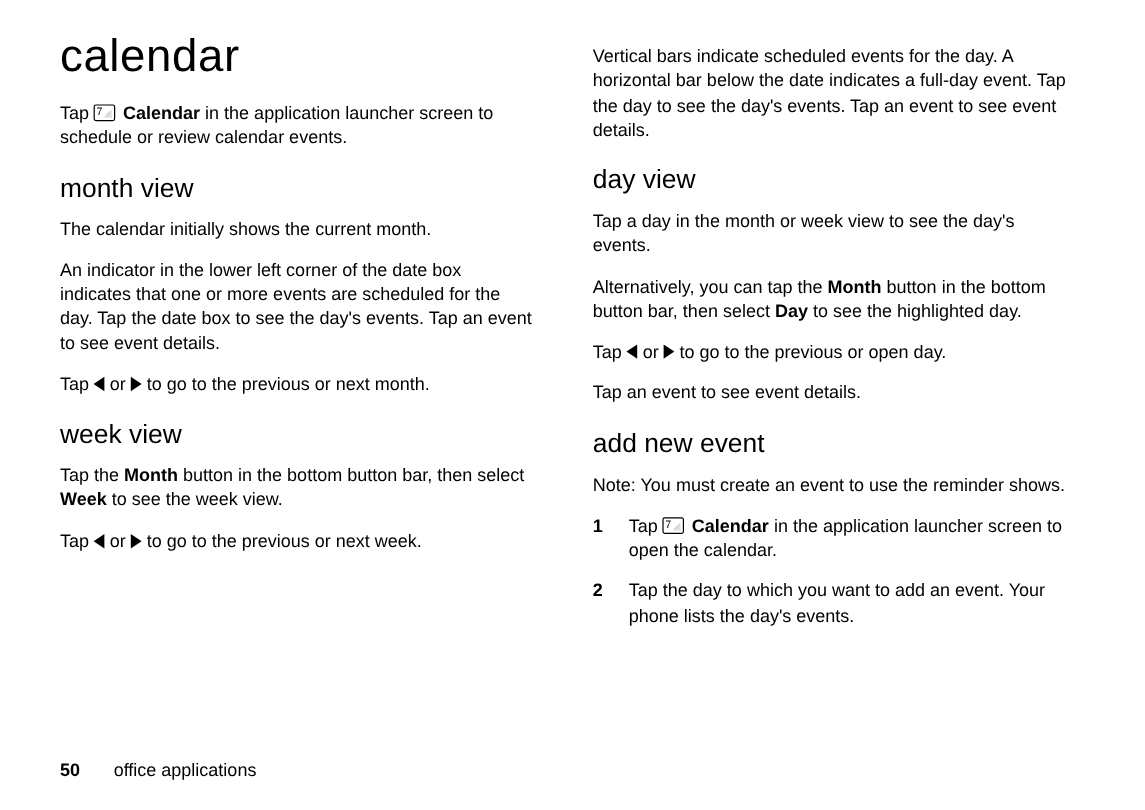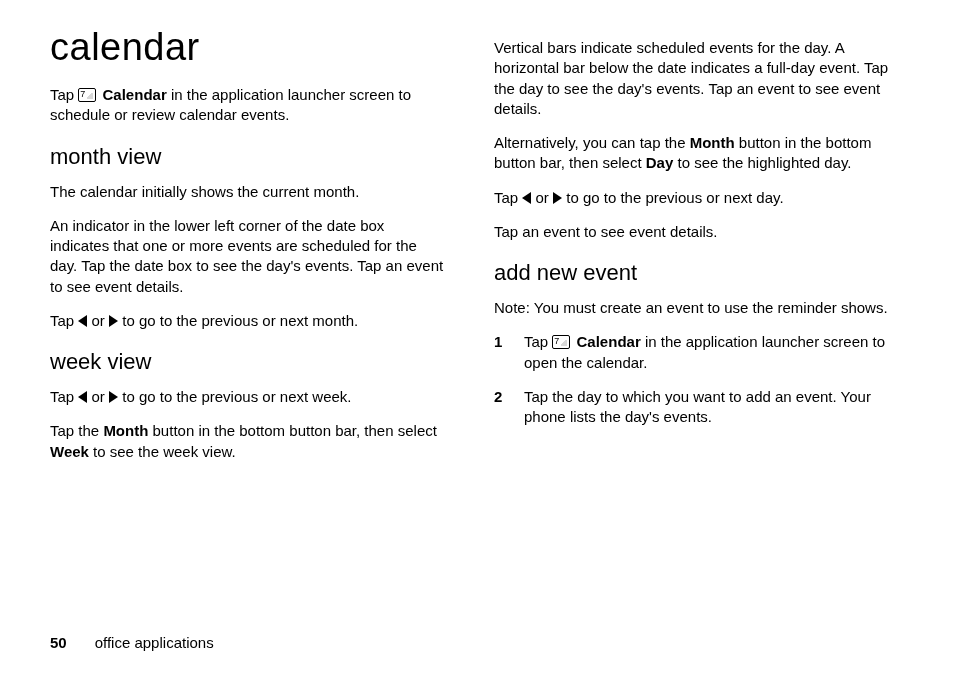--- a/index.html
+++ b/index.html
@@ -112,35 +112,37 @@
 
       <h2>month view</h2>
       <p>The calendar initially shows the current month.</p>
       <p>An indicator in the lower left corner of the date box indicates that one or more events are scheduled for the day. Tap the date box to see the day's events. Tap an event to see event details.</p>
       <p>
         <span>Tap </span><span class="tri-left"></span><span> or </span><span class="tri-right"></span><span> to go to the previous or next month.</span>
       </p>
 
       <h2>week view</h2>
       <p>
-        <span>Tap </span><span class="tri-left"></span><span> or </span><span class="tri-right"></span><span> to go to the previous or next week.</span>
+        <span>Tap the </span><span class="cond">Month</span><span> button in the bottom button bar, then select </span><span class="cond">Week</span><span> to see the week view.</span>
       </p>
       <p>
-        <span>Tap the </span><span class="cond">Month</span><span> button in the bottom button bar, then select </span><span class="cond">Week</span><span> to see the week view.</span>
+        <span>Tap </span><span class="tri-left"></span><span> or </span><span class="tri-right"></span><span> to go to the previous or next week.</span>
       </p>
     </div>
 
     <div class="col">
       <p>Vertical bars indicate scheduled events for the day. A horizontal bar below the date indicates a full-day event. Tap the day to see the day's events. Tap an event to see event details.</p>
 
+      <h2>day view</h2>
+      <p>Tap a day in the month or week view to see the day's events.</p>
       <p>
         <span>Alternatively, you can tap the </span><span class="cond">Month</span><span> button in the bottom button bar, then select </span><span class="cond">Day</span><span> to see the highlighted day.</span>
       </p>
       <p>
-        <span>Tap </span><span class="tri-left"></span><span> or </span><span class="tri-right"></span><span> to go to the previous or next day.</span>
+        <span>Tap </span><span class="tri-left"></span><span> or </span><span class="tri-right"></span><span> to go to the previous or open day.</span>
       </p>
       <p>Tap an event to see event details.</p>
 
       <h2>add new event</h2>
       <p>
         <span class="note-label">Note:</span><span> You must create an event to use the reminder shows.</span>
       </p>
 
       <div class="steps">
         <div class="step">

